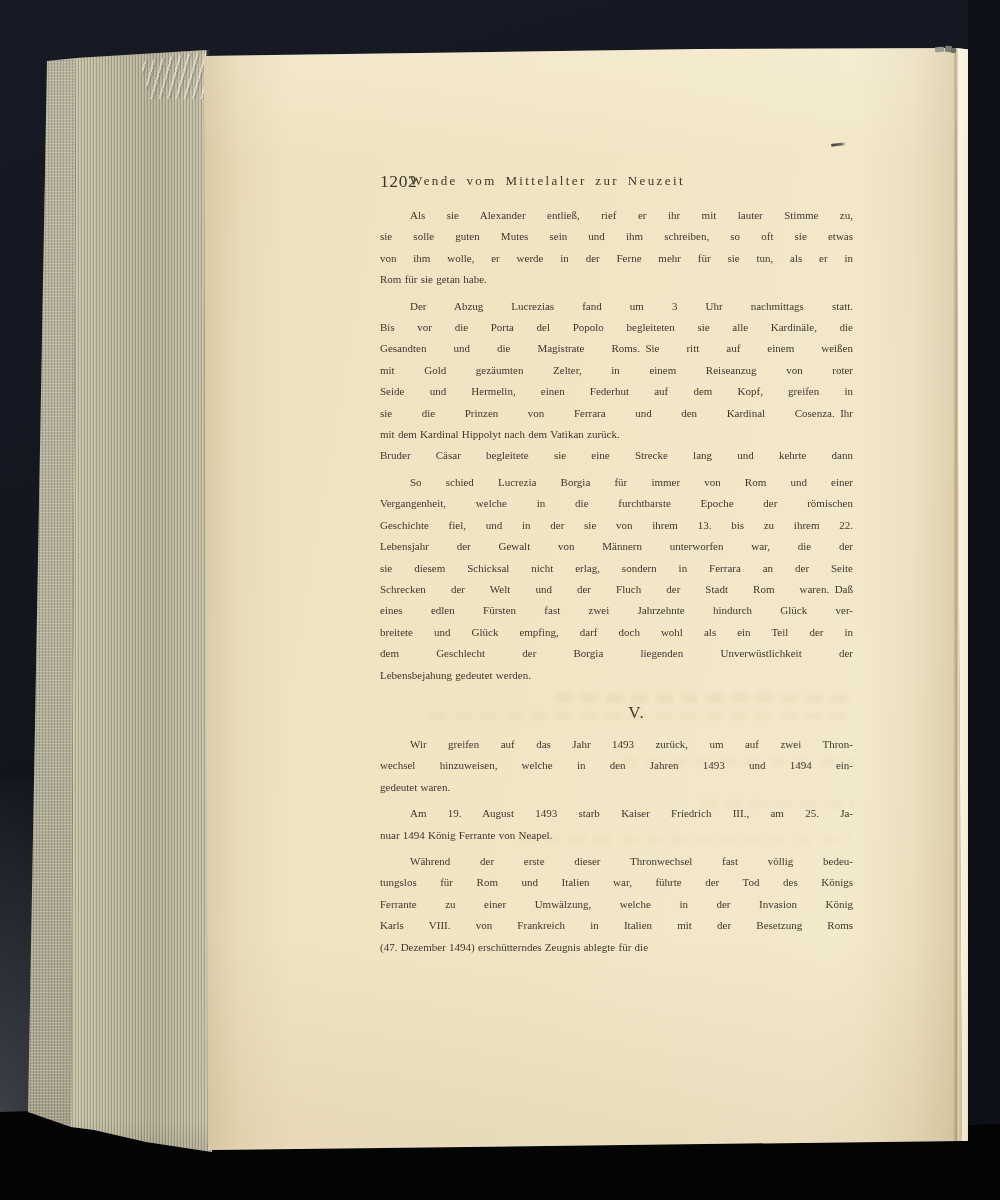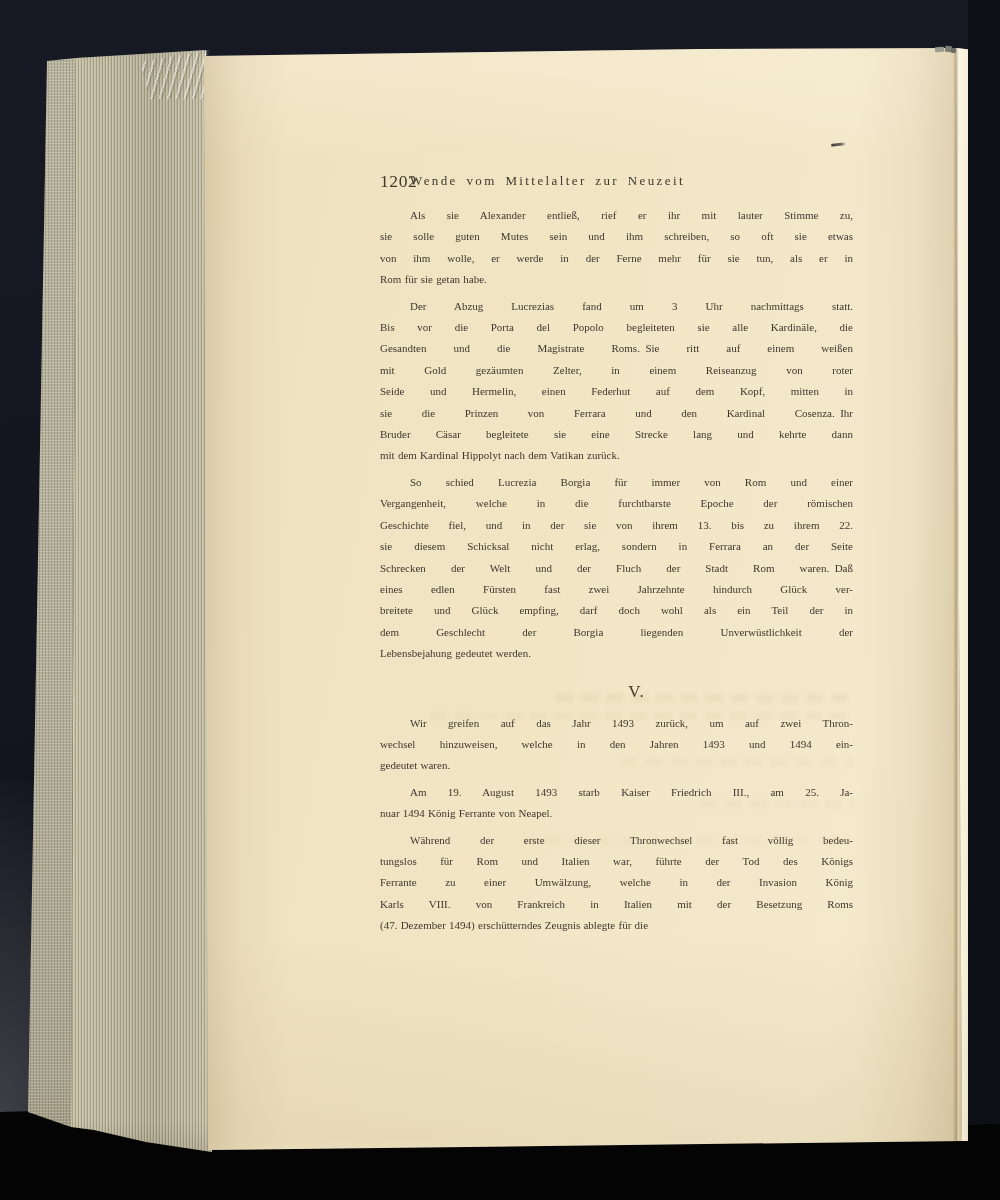--- a/index.html
+++ b/index.html
@@ -102,29 +102,30 @@
           <div class="tline first">Als sie Alexander entließ, rief er ihr mit lauter Stimme zu,</div>
           <div class="tline">sie solle guten Mutes sein und ihm schreiben, so oft sie etwas</div>
           <div class="tline">von ihm wolle, er werde in der Ferne mehr für sie tun, als er in</div>
           <div class="tline last">Rom für sie getan habe.</div>
         </div>
         <div class="para">
           <div class="tline first">Der Abzug Lucrezias fand um 3 Uhr nachmittags statt.</div>
           <div class="tline">Bis vor die Porta del Popolo begleiteten sie alle Kardinäle, die</div>
           <div class="tline">Gesandten und die Magistrate Roms. Sie ritt auf einem weißen</div>
           <div class="tline">mit Gold gezäumten Zelter, in einem Reiseanzug von roter</div>
-          <div class="tline">Seide und Hermelin, einen Federhut auf dem Kopf, mitten in</div>
+          <div class="tline">Seide und Hermelin, einen Federhut auf dem Kopf, greifen in</div>
           <div class="tline">sie die Prinzen von Ferrara und den Kardinal Cosenza. Ihr</div>
+          <div class="tline last">mit dem Kardinal Hippolyt nach dem Vatikan zurück.</div>
           <div class="tline">Bruder Cäsar begleitete sie eine Strecke lang und kehrte dann</div>
-          <div class="tline last">mit dem Kardinal Hippolyt nach dem Vatikan zurück.</div>
         </div>
         <div class="para">
           <div class="tline first">So schied Lucrezia Borgia für immer von Rom und einer</div>
           <div class="tline">Vergangenheit, welche in die furchtbarste Epoche der römischen</div>
           <div class="tline">Geschichte fiel, und in der sie von ihrem 13. bis zu ihrem 22.</div>
+          <div class="tline">Lebensjahr der Gewalt von Männern unterworfen war, die der</div>
           <div class="tline">sie diesem Schicksal nicht erlag, sondern in Ferrara an der Seite</div>
           <div class="tline">Schrecken der Welt und der Fluch der Stadt Rom waren. Daß</div>
           <div class="tline">eines edlen Fürsten fast zwei Jahrzehnte hindurch Glück ver-</div>
           <div class="tline">breitete und Glück empfing, darf doch wohl als ein Teil der in</div>
           <div class="tline">dem Geschlecht der Borgia liegenden Unverwüstlichkeit der</div>
           <div class="tline last">Lebensbejahung gedeutet werden.</div>
         </div>
         <div class="sec-heading">V.</div>
         <div class="para">
           <div class="tline first">Wir greifen auf das Jahr 1493 zurück, um auf zwei Thron-</div>

